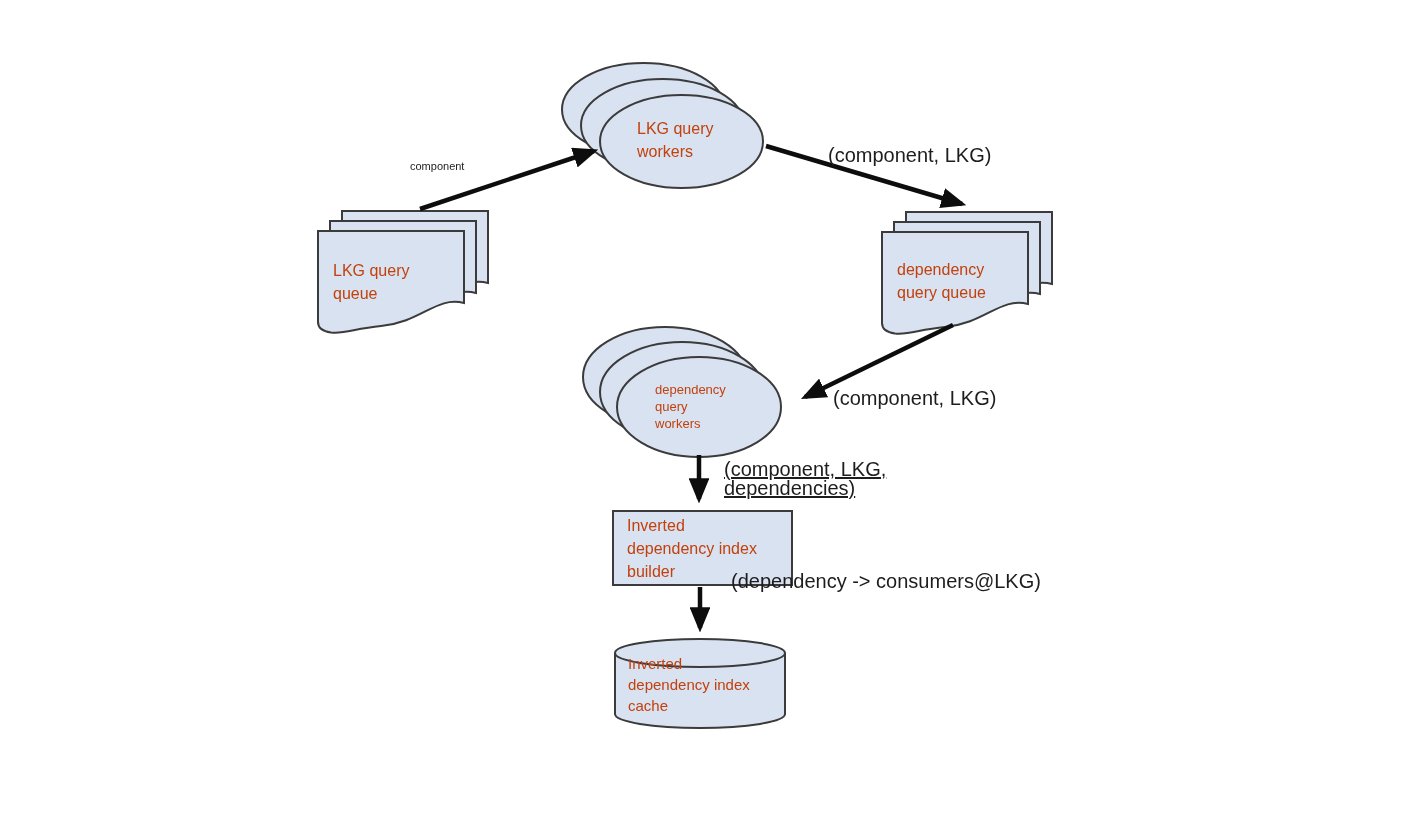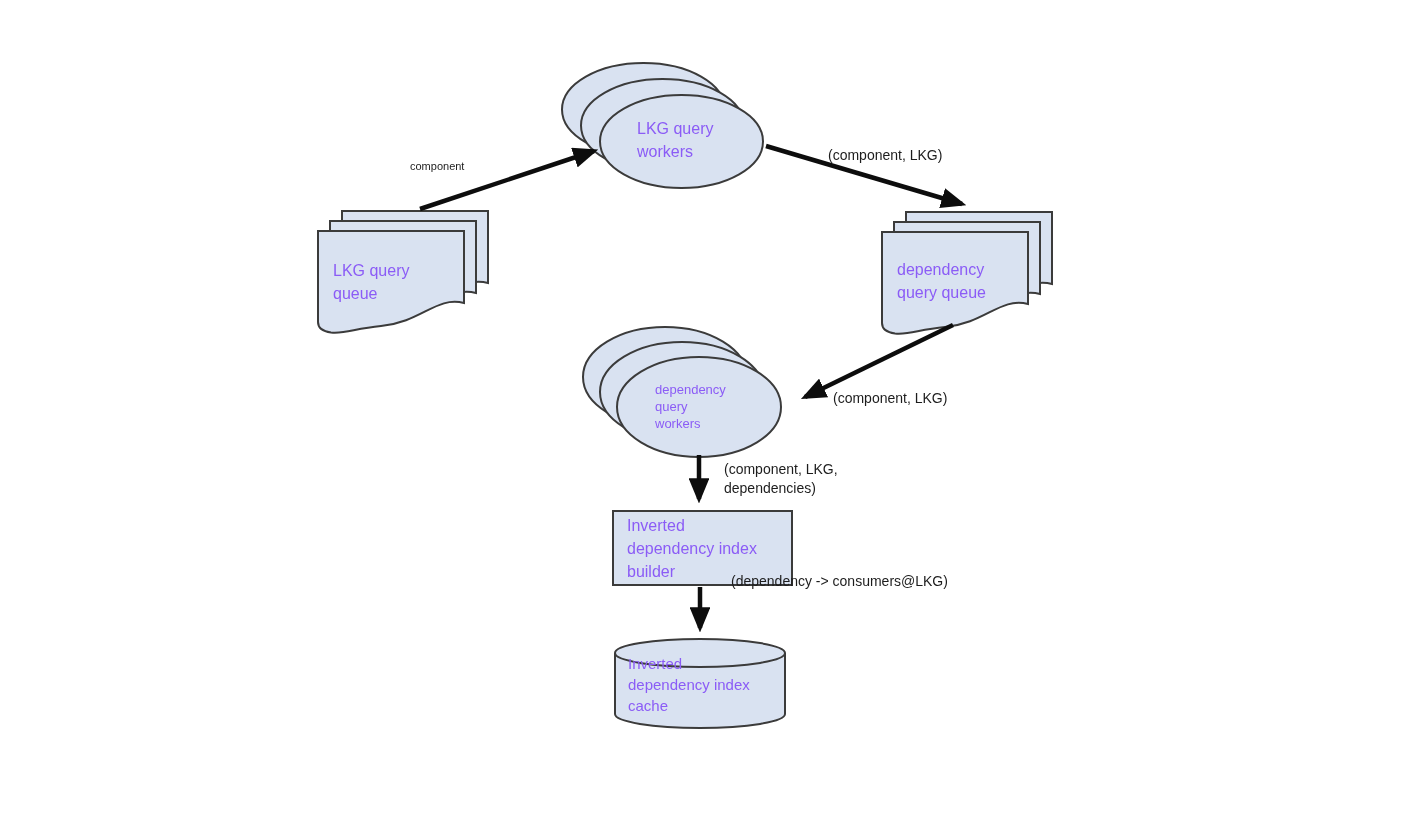--- a/index.html
+++ b/index.html
@@ -27,37 +27,37 @@
     stroke: #3b3b3b;
     stroke-width: 2;
   }
   .arrow {
     stroke: #0d0d0d;
     stroke-width: 4.5;
     fill: none;
   }
   .label {
     position: absolute;
-    color: #8b5cf6;
+    color: #c2410c;
     white-space: pre-line;
   }
   .node-label {
     font-size: 16px;
     line-height: 23px;
   }
   .node-label.small {
     font-size: 13px;
     line-height: 17px;
   }
   .node-label.mid {
     font-size: 15px;
     line-height: 21px;
   }
   .edge-label {
-    font-size: 14px;
+    font-size: 20px;
     line-height: 19px;
     color: #1d1d1d;
   }
   .edge-label.small {
     font-size: 11px;
   }
 </style>
 </head>
 <body>
 
@@ -128,18 +128,18 @@
   <div class="label node-label mid" style="left:628px; top:653px;">Inverted
 dependency index
 cache</div>
 
   <div class="label edge-label small" style="left:410px; top:157px;">component</div>
 
   <div class="label edge-label" style="left:828px; top:146px;">(component, LKG)</div>
 
   <div class="label edge-label" style="left:833px; top:389px;">(component, LKG)</div>
 
-  <div class="label edge-label" style="left:724px; top:460px;">(component, LKG,
+  <div class="label edge-label" style="left:724px; top:460px;text-decoration:underline;">(component, LKG,
 dependencies)</div>
 
   <div class="label edge-label" style="left:731px; top:572px;">(dependency -&gt; consumers@LKG)</div>
 
 </div>
 
 </body></html>

